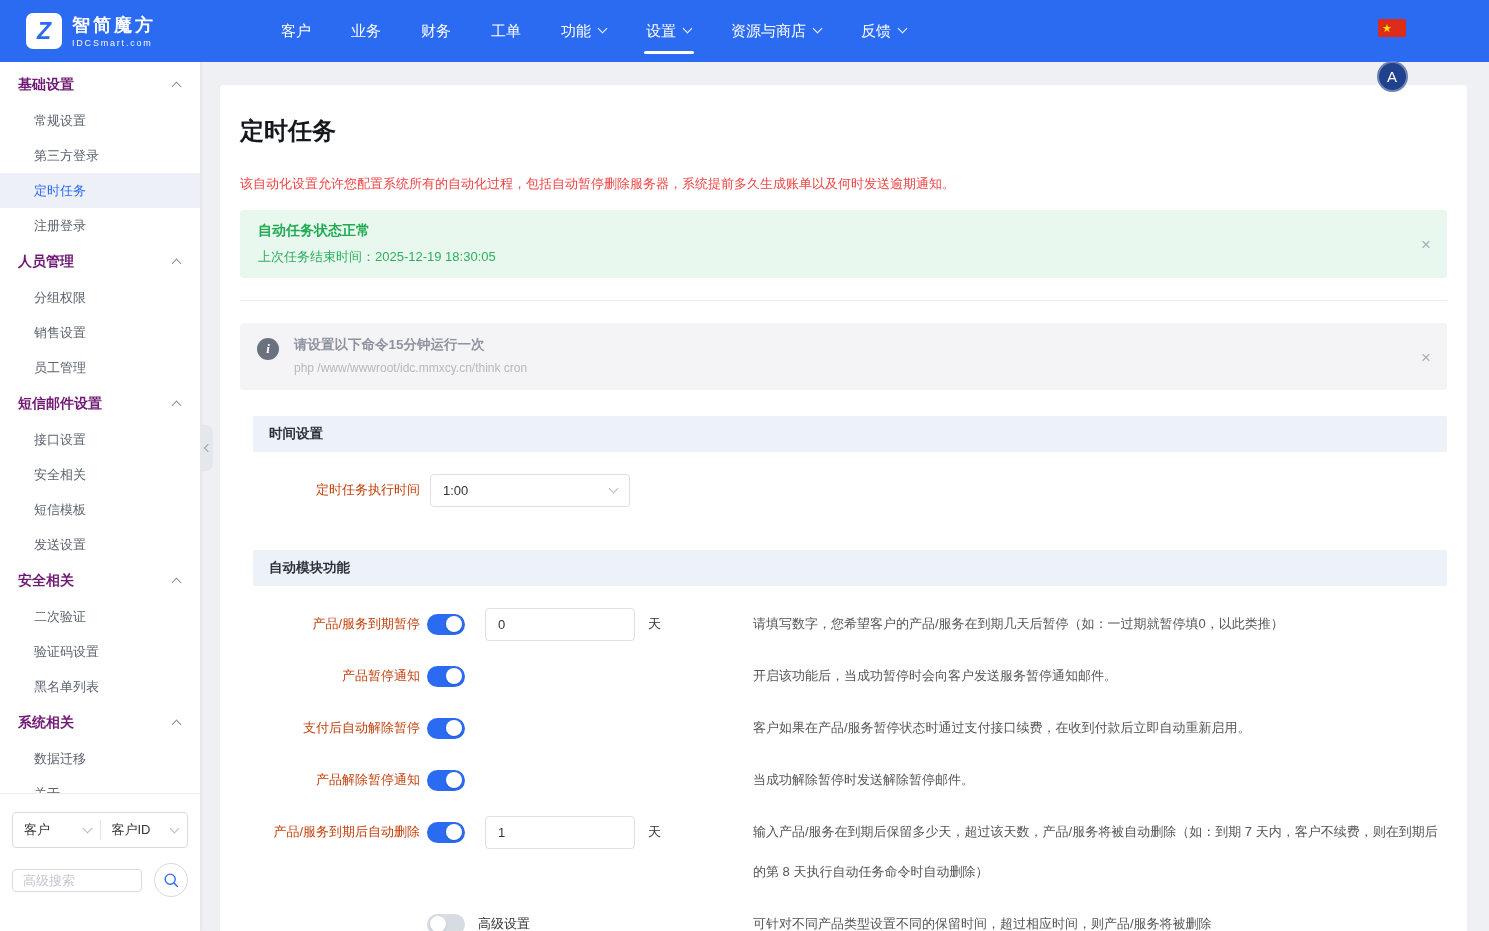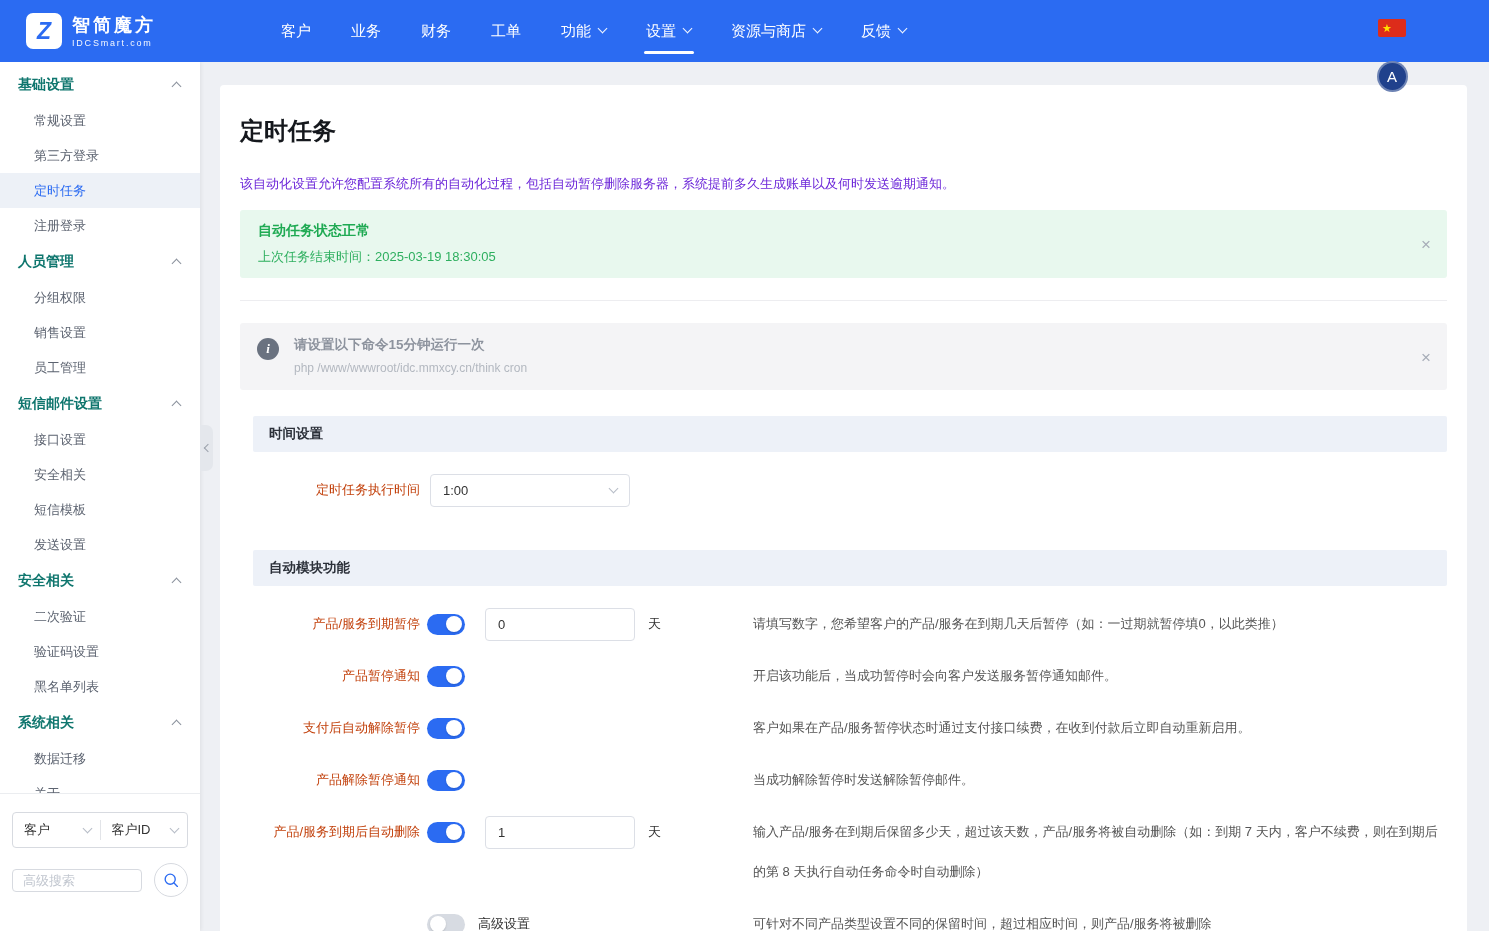--- a/index.html
+++ b/index.html
@@ -34,21 +34,21 @@
           font-size:11px; line-height:18px; padding-left:4px; cursor:pointer; }
   .avatar { width:31px; height:31px; border-radius:50%; background:#20418c; color:#fff;
             display:flex; align-items:center; justify-content:center; font-size:15px; cursor:pointer;
             border:2px solid rgba(255,255,255,.35); }
 
   
   .sidebar { position:fixed; top:62px; left:0; bottom:0; width:200px; background:#fff;
              box-shadow:1px 0 4px rgba(0,0,0,.07); z-index:20; }
   .side-scroll { position:absolute; top:0; left:0; right:0; bottom:138px; overflow:hidden; padding-top:4px; }
   .side-title { height:37px; display:flex; align-items:center; justify-content:space-between;
-                padding:0 20px 0 18px; font-size:14px; font-weight:bold; color:#0f766e; cursor:pointer; }
+                padding:0 20px 0 18px; font-size:14px; font-weight:bold; color:#701a75; cursor:pointer; }
   .chev-up { width:7px; height:7px; border-left:1.5px solid #8a919c; border-top:1.5px solid #8a919c;
              transform:rotate(45deg); margin-top:3px; }
   .side-item { height:35px; display:flex; align-items:center; padding-left:34px; font-size:13px;
                color:#5c6370; cursor:pointer;text-align:center; }
   .side-item.active { background:#edf1f7; color:#2b6bf2; }
 
   .side-footer { position:absolute; left:0; right:0; bottom:0; height:138px; background:#fff;
                  border-top:1px solid #ebedf0; padding:18px 12px; }
   .filter-select { display:flex; align-items:center; border:1px solid #d7dae0; border-radius:4px; height:36px; background:#fff; }
   .fs-half { flex:1; display:flex; align-items:center; justify-content:space-between;
@@ -66,21 +66,21 @@
   .collapse-handle { position:fixed; left:200px; top:425px; width:13px; height:46px; background:#e4e7ec;
                      border-radius:0 7px 7px 0; display:flex; align-items:center; justify-content:center;
                      cursor:pointer; z-index:25; }
   .chev-left { width:6px; height:6px; border-left:1.5px solid #9aa1ab; border-bottom:1.5px solid #9aa1ab;
                transform:rotate(45deg); margin-left:2px; }
 
   
   .content { position:absolute; top:62px; left:200px; right:0; bottom:0; overflow:hidden; padding:23px 22px 0 20px; }
   .card { background:#fff; border-radius:4px; padding:24px 20px 30px; height:1400px; }
   .page-title { font-size:24px; font-weight:bold; color:#15181d; margin:6px 0 28px; }
-  .page-desc { font-size:13px; color:#6d28d9; margin-bottom:17px;margin-top:8px; }
+  .page-desc { font-size:13px; color:#ef4444; margin-bottom:17px;margin-top:8px; }
 
   .alert { position:relative; border-radius:3px; padding:12px 18px; }
   .alert.success { background:#e8f8ee; }
   .alert.success .alert-title { font-size:14px; font-weight:bold; color:#1faa53; }
   .alert.success .alert-sub { font-size:13px; color:#2eaf5f; margin-top:8px; }
   .alert-close { position:absolute; right:16px; top:50%; transform:translateY(-50%); color:#a7adb8;
                  font-size:17px; cursor:pointer; line-height:1; }
   .divider { border:none; border-top:1px solid #ededf0; margin:22px 0; }
   .alert.info { background:#f4f4f6; padding:13px 18px 15px 54px; margin-bottom:26px; }
   .info-icon { position:absolute; left:17px; top:15px; width:22px; height:22px; border-radius:50%;
@@ -277,21 +277,21 @@
   <i class="chev-left"></i>
 </div>
 
 <main class="content">
   <div class="card">
     <h1 class="page-title">定时任务</h1>
     <p class="page-desc">该自动化设置允许您配置系统所有的自动化过程，包括自动暂停删除服务器，系统提前多久生成账单以及何时发送逾期通知。</p>
 
     <div class="alert success">
       <div class="alert-title">自动任务状态正常</div>
-      <div class="alert-sub">上次任务结束时间：2025-03-19 18:30:05</div>
+      <div class="alert-sub">上次任务结束时间：2025-12-19 18:30:05</div>
       <span class="alert-close">×</span>
     </div>
 
     <hr class="divider">
 
     <div class="alert info">
       <span class="info-icon">i</span>
       <div class="alert-title">请设置以下命令15分钟运行一次</div>
       <div class="alert-sub">php /www/wwwroot/idc.mmxcy.cn/think cron</div>
       <span class="alert-close">×</span>

